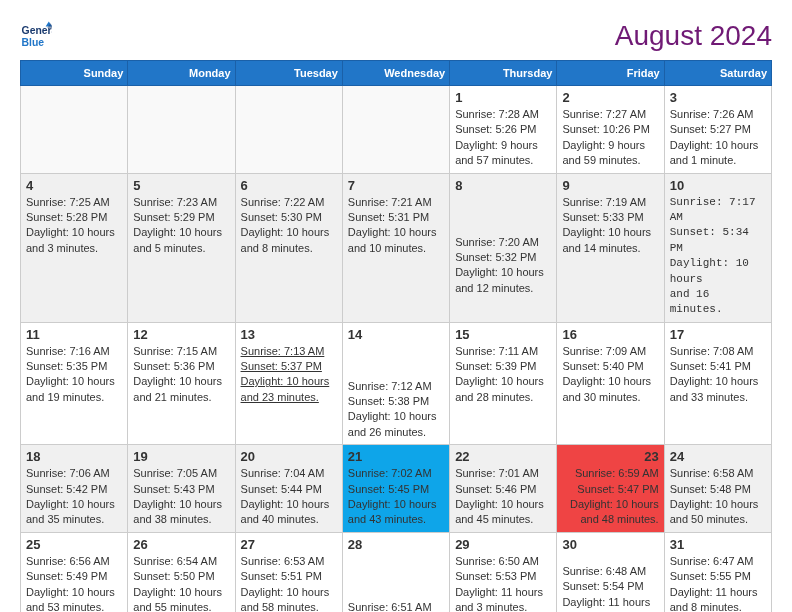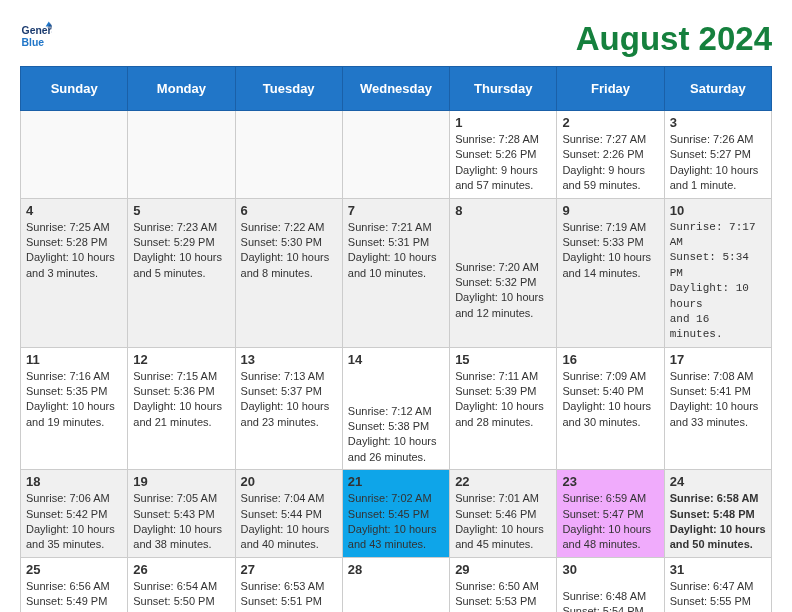--- a/index.html
+++ b/index.html
@@ -22,40 +22,40 @@
       gap: 4px;
     }
     .logo-icon {
       width: 32px;
       height: 32px;
     }
     .title-section {
       text-align: right;
     }
     .main-title {
-      font-size: 33px;
-      font-weight: bold;
-      color: #15803d;
+      font-size: 28px;
+      font-weight: normal;
+      color: #701a75;
     }
     .subtitle {
       font-size: 16px;
       color: #555;
       font-weight: normal;
     }
     .calendar {
       width: 100%;
       border-collapse: collapse;
       font-size: 11px;
     }
     .calendar th {
       background-color: #2176c8;
       color: #fff;
-      padding: 14px 4px;
-      text-align: center;
-      font-size: 13px;
+      padding: 6px 4px;
+      text-align: right;
+      font-size: 11px;
       font-weight: bold;
       border: 1px solid #1a60a8;
     }
     .calendar td {
       border: 1px solid #ccc;
       vertical-align: top;
       padding: 4px 5px;
       min-height: 80px;
       width: calc(100% / 7);
       color: #333;
@@ -118,21 +118,21 @@
         <td>
           <span class="day-number">1</span>
           <div class="day-info" style="white-space: pre-line;">Sunrise: 7:28 AM
 Sunset: 5:26 PM
 Daylight: 9 hours
 and 57 minutes.</div>
         </td>
         <td>
           <span class="day-number">2</span>
           <div class="day-info" style="white-space: pre-line;">Sunrise: 7:27 AM
-Sunset: 2:26 PM
+Sunset: 10:26 PM
 Daylight: 9 hours
 and 59 minutes.</div>
         </td>
         <td>
           <span class="day-number">3</span>
           <div class="day-info" style="white-space: pre-line;">Sunrise: 7:26 AM
 Sunset: 5:27 PM
 Daylight: 10 hours
 and 1 minute.</div>
         </td>
@@ -198,21 +198,21 @@
         </td>
         <td>
           <span class="day-number">12</span>
           <div class="day-info" style="white-space: pre-line;">Sunrise: 7:15 AM
 Sunset: 5:36 PM
 Daylight: 10 hours
 and 21 minutes.</div>
         </td>
         <td>
           <span class="day-number">13</span>
-          <div class="day-info" style="white-space: pre-line;">Sunrise: 7:13 AM
+          <div class="day-info" style="white-space: pre-line; text-decoration: underline;">Sunrise: 7:13 AM
 Sunset: 5:37 PM
 Daylight: 10 hours
 and 23 minutes.</div>
         </td>
         <td>
           <span class="day-number">14</span>
           <div class="day-info" style="white-space: pre-line; margin-top: 37px;">Sunrise: 7:12 AM
 Sunset: 5:38 PM
 Daylight: 10 hours
 and 26 minutes.</div>
@@ -268,30 +268,30 @@
 Daylight: 10 hours
 and 43 minutes.</div>
         </td>
         <td style="background-color: rgb(240, 240, 240);">
           <span class="day-number">22</span>
           <div class="day-info" style="white-space: pre-line;">Sunrise: 7:01 AM
 Sunset: 5:46 PM
 Daylight: 10 hours
 and 45 minutes.</div>
         </td>
-        <td style="background-color: #f0abfc;">
+        <td style="background-color: #ef4444; text-align: right;">
           <span class="day-number">23</span>
           <div class="day-info" style="white-space: pre-line;">Sunrise: 6:59 AM
 Sunset: 5:47 PM
 Daylight: 10 hours
 and 48 minutes.</div>
         </td>
         <td style="background-color: rgb(240, 240, 240);">
           <span class="day-number">24</span>
-          <div class="day-info" style="white-space: pre-line; font-weight: bold;">Sunrise: 6:58 AM
+          <div class="day-info" style="white-space: pre-line;">Sunrise: 6:58 AM
 Sunset: 5:48 PM
 Daylight: 10 hours
 and 50 minutes.</div>
         </td>
       </tr>
       <tr>
         <td>
           <span class="day-number">25</span>
           <div class="day-info" style="white-space: pre-line;">Sunrise: 6:56 AM
 Sunset: 5:49 PM

